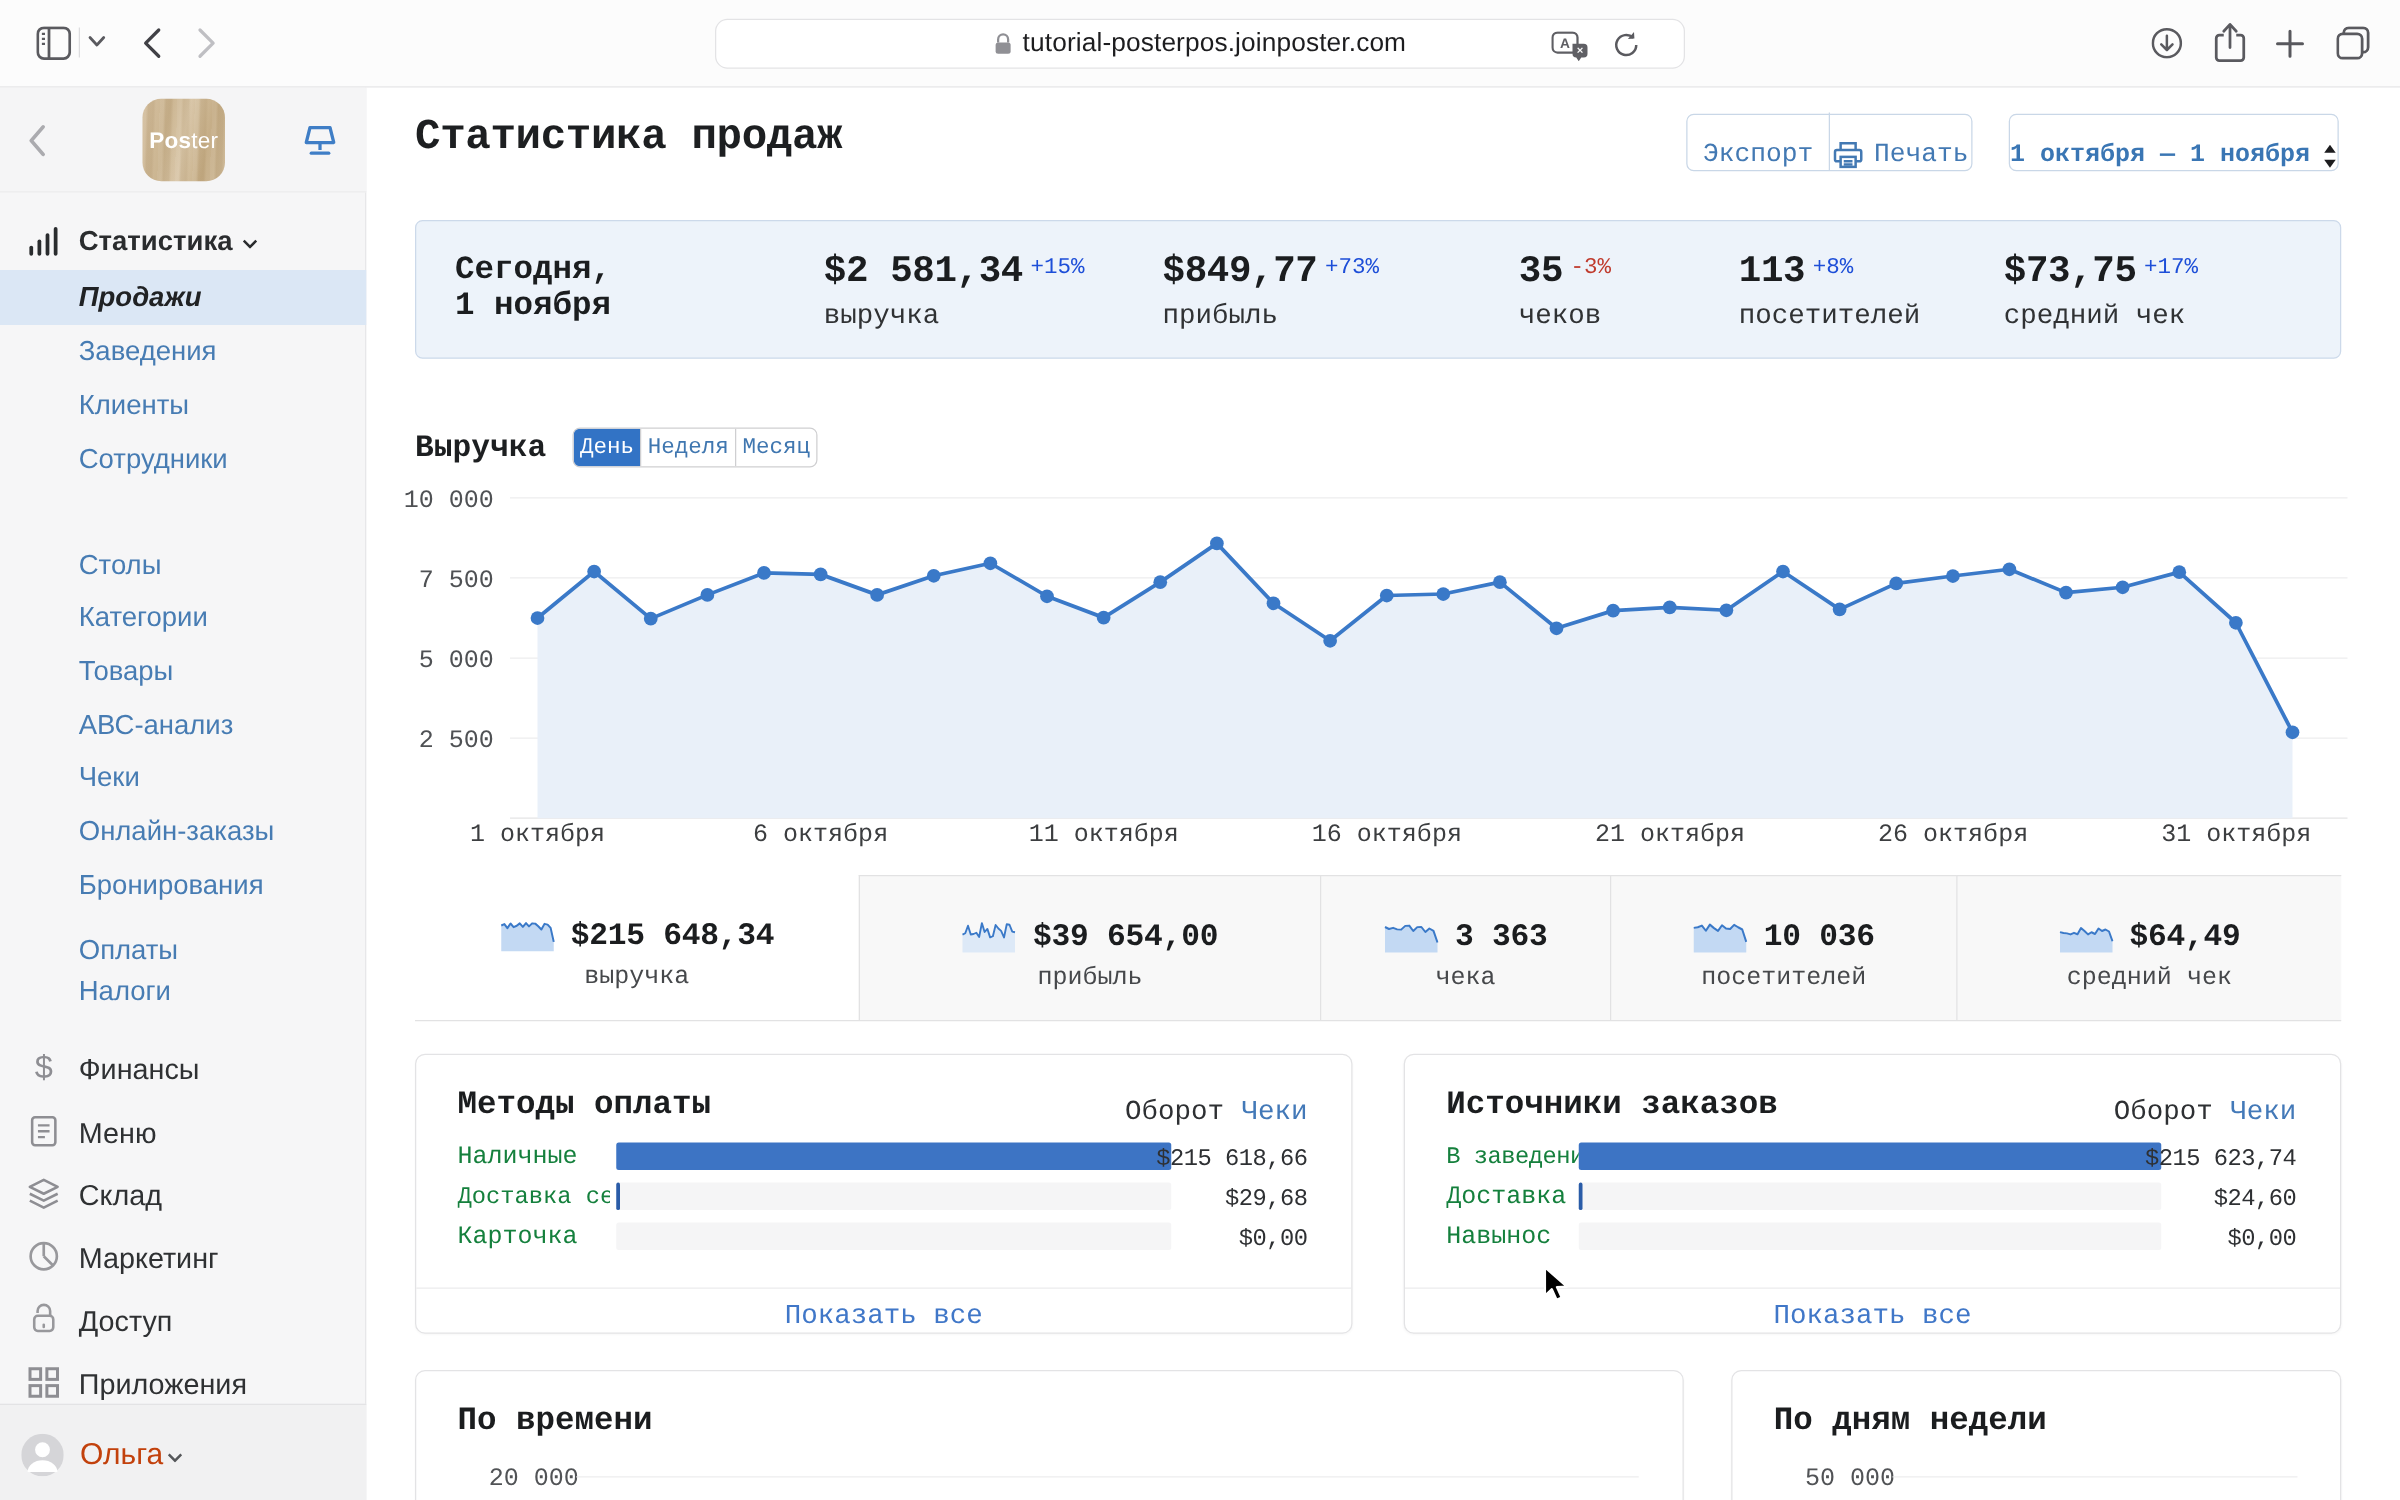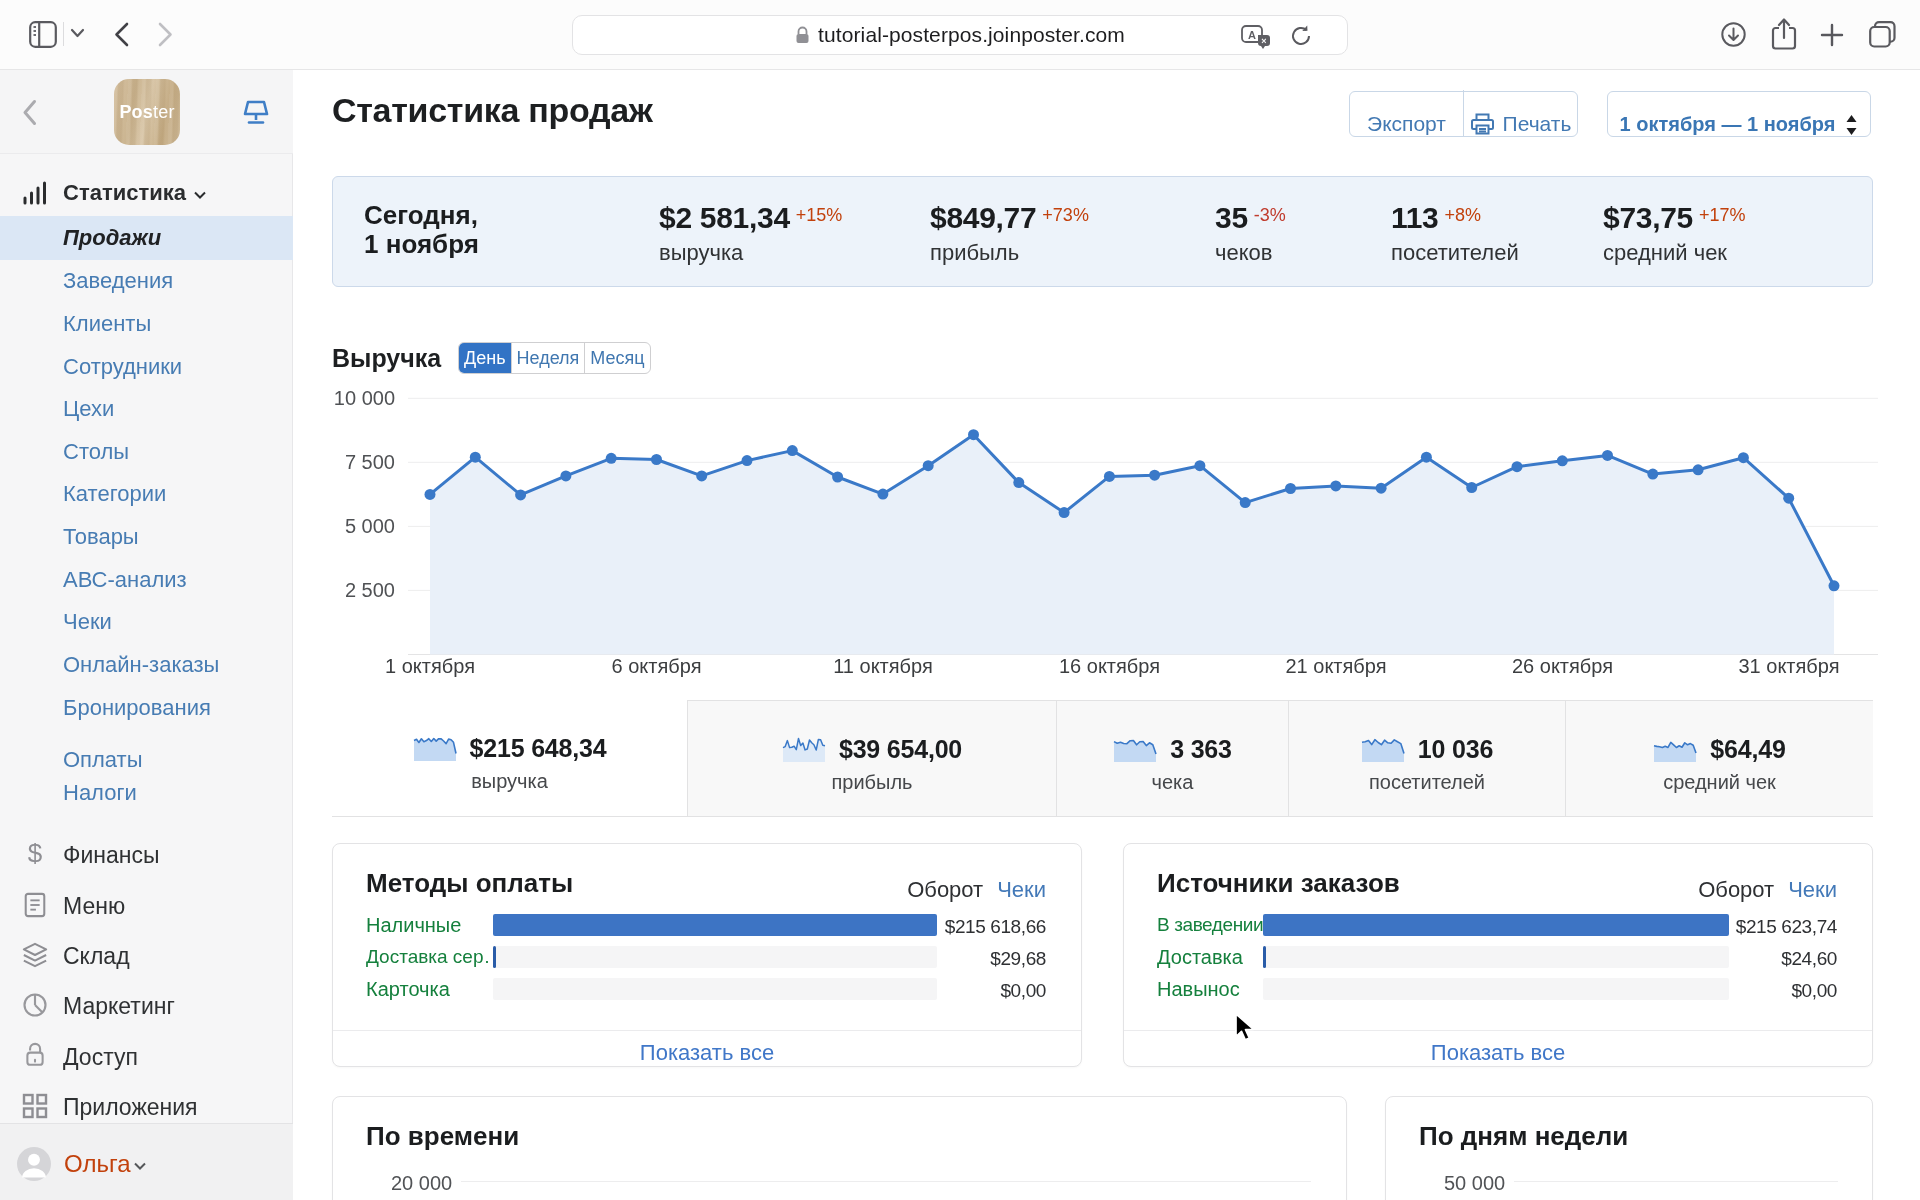--- a/index.html
+++ b/index.html
@@ -24,28 +24,28 @@
 .navitem .txt { margin-left:63px; font-size:22px; }
 .blue { color:#477cb3; }
 .dark { color:#2a2c2e; }
 #active-item { position:absolute; left:0; top:146px; width:293px; height:44px; background:#dbe7f5; display:flex; align-items:center;font-style:italic; }
 #active-item .txt { margin-left:63px; font-size:22px; font-weight:bold; color:#202224; }
 .secitem { position:absolute; left:0; width:293px; height:50px; display:flex; align-items:center; }
 .secitem .txt { margin-left:63px; font-size:23px; color:#2f3133; }
 .icon-slot { position:absolute; left:22px; width:26px; height:26px; }
 #userrow { position:absolute; left:0; top:1053px; width:293px; height:77px; background:#f1f1f2; border-top:1px solid #e3e3e5; }
 
-#main { position:absolute; left:294px; top:70px; width:1626px; height:1130px; background:#fff; }
+#main { position:absolute; left:294px; top:70px; width:1626px; height:1130px; background:#fff;font-family:Liberation Mono, monospace; }
 h1.title { position:absolute; left:38px; top:21px; font-size:34px; font-weight:bold; color:#1d1f21; letter-spacing:-0.3px; }
 .btn-group { position:absolute; top:21px; height:46px; border:1px solid #c9d7e7; border-radius:6px; background:#fff; display:flex; align-items:flex-end; color:#4379b3; }
 
 #summary { position:absolute; left:38px; top:106px; width:1541px; height:111px; background:#edf3fa; border:1px solid #ccd9ea; border-radius:6px; }
 .sum-val { position:absolute; top:24px; font-size:30px; font-weight:bold; color:#1b1d1f; letter-spacing:-0.3px; }
 .sum-pct { font-size:18px; font-weight:normal; letter-spacing:0; position:relative; top:-7px; margin-left:6px; }
-.pos { color:#c2410c; } .neg { color:#c03b2d; }
+.pos { color:#1d4ed8; } .neg { color:#c03b2d; }
 .sum-lab { position:absolute; top:63px; font-size:22px; color:#303234; }
 
 #rev-title { position:absolute; left:38px; top:274px; font-size:25px; font-weight:bold; color:#1d1f21; }
 #tabs { position:absolute; left:164px; top:272px; height:32px; display:flex; border:1px solid #cfcfd1; border-radius:6px; background:#fff; overflow:hidden; }
 #tabs .tab { height:100%; display:flex; align-items:center; padding:0 5px; font-size:18px; color:#4077b0; border-left:1px solid #cfcfd1; }
 #tabs .tab:first-child { border-left:none; background:#3273c5; color:#fff; }
 
 #statsrow { position:absolute; left:38px; top:630px; width:1541px; height:116px; display:flex; }
 .scell { position:relative; height:116px; background:#f8f8f8; border-top:1px solid #e2e2e3; border-left:1px solid #e2e2e3; display:flex; flex-direction:column; align-items:center; }
 .scell.first { background:#fff; border-top:none; border-left:none; }
@@ -155,23 +155,20 @@
       <span class="txt">Продажи</span>
     </div>
   <div class="navitem" style="top:189px">
       <span class="txt blue">Заведения</span>
     </div>
   <div class="navitem" style="top:232px">
       <span class="txt blue">Клиенты</span>
     </div>
   <div class="navitem" style="top:275px">
       <span class="txt blue">Сотрудники</span>
-    </div>
-  <div class="navitem" style="top:317px">
-      <span class="txt blue">Цехи</span>
     </div>
   <div class="navitem" style="top:360px">
       <span class="txt blue">Столы</span>
     </div>
   <div class="navitem" style="top:402px">
       <span class="txt blue">Категории</span>
     </div>
   <div class="navitem" style="top:445px">
       <span class="txt blue">Товары</span>
     </div>

